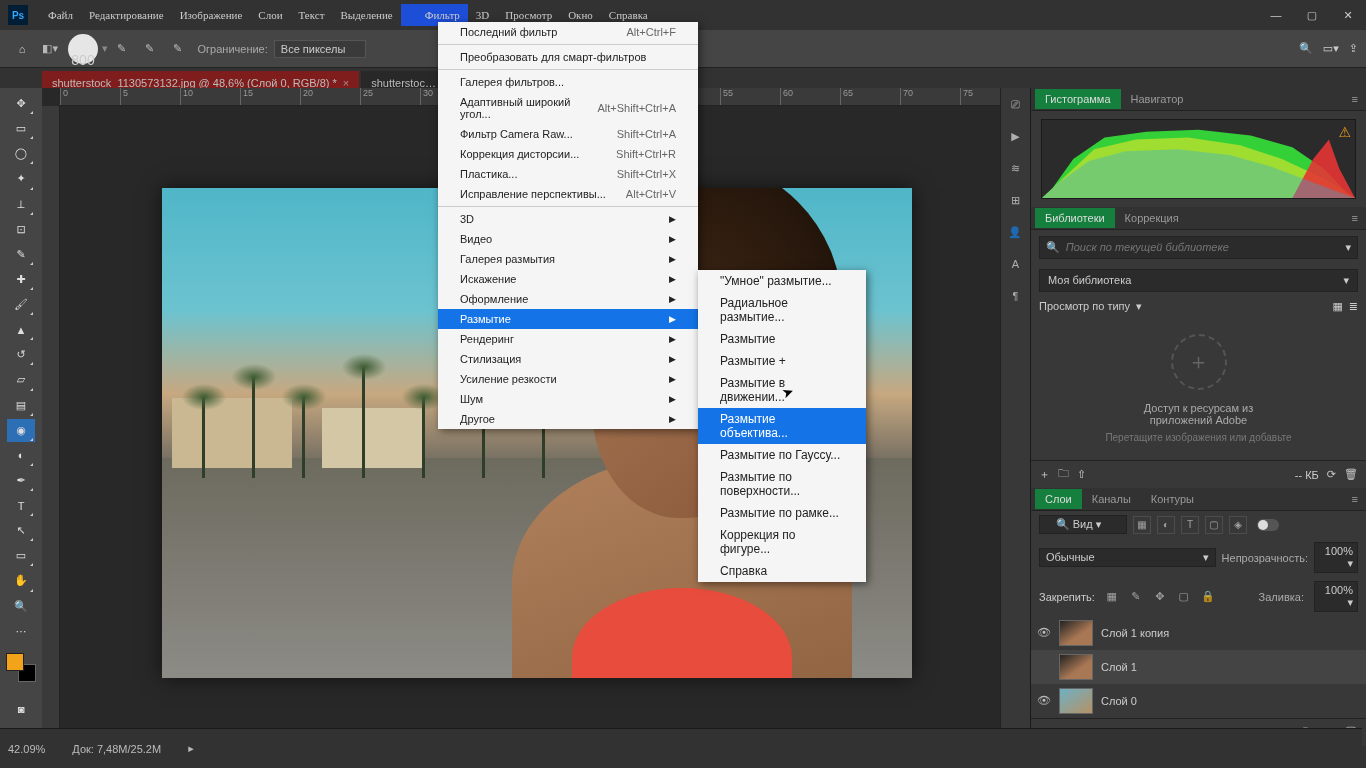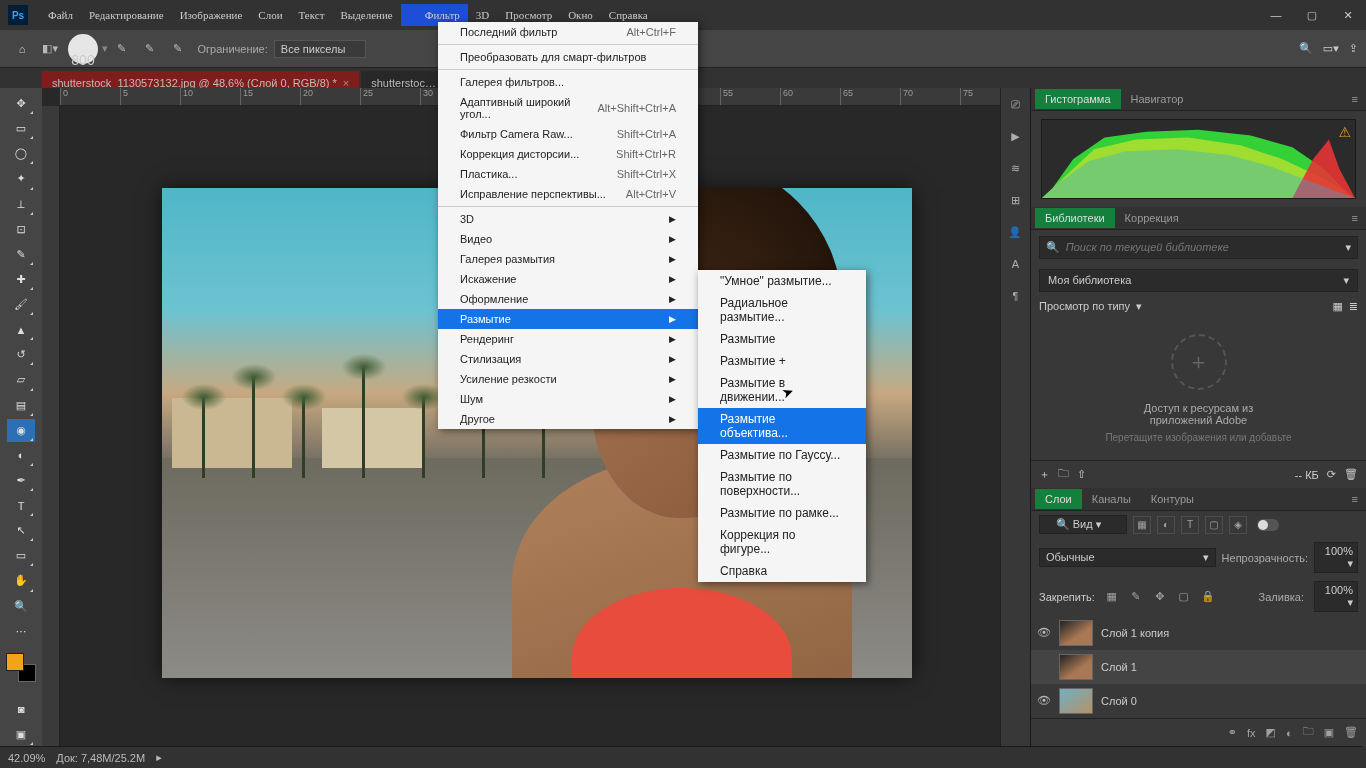--- a/index.html
+++ b/index.html
@@ -104,21 +104,21 @@
 .layers-list { flex:1; overflow:auto; }
 .layer-row { display:flex; align-items:center; padding:4px 6px; gap:8px; }
 .layer-row.sel { background:#444; }
 .eye { width:14px; height:14px; opacity:.9; }
 .thumb { width:34px; height:26px; border:1px solid #666; background:linear-gradient(145deg,#6fb0c4 0%,#b59265 100%); }
 .thumb.t1 { background:linear-gradient(145deg,#222 0%,#a87754 60%); }
 .layers-footer { display:flex; align-items:center; justify-content:flex-end; padding:4px 8px; gap:10px; border-top:1px solid #222; }
 .lf-icon { opacity:.7; }
 
 
-.statusbar { position:absolute; bottom:0; left:0; right:4px; height:22px; background:#323232; display:flex; align-items:center; padding:0 8px; gap:11px; color:#bbb; font-size:11px; border-top:1px solid #1a1a1a; }
+.statusbar { position:absolute; bottom:0; left:0; right:4px; height:40px; background:#323232; display:flex; align-items:center; padding:0 8px; gap:27px; color:#bbb; font-size:11px; border-top:1px solid #1a1a1a; }
 
 
 .cursor-arrow { position:absolute; top:384px; left:782px; z-index:60; color:#000; font-size:14px; pointer-events:none; transform:rotate(-20deg); }
 </style>
 </head>
 <body>
 
 <div class="menubar">
   <div class="app-logo">Ps</div>
   <div id="menu-items" style="display: flex;">

